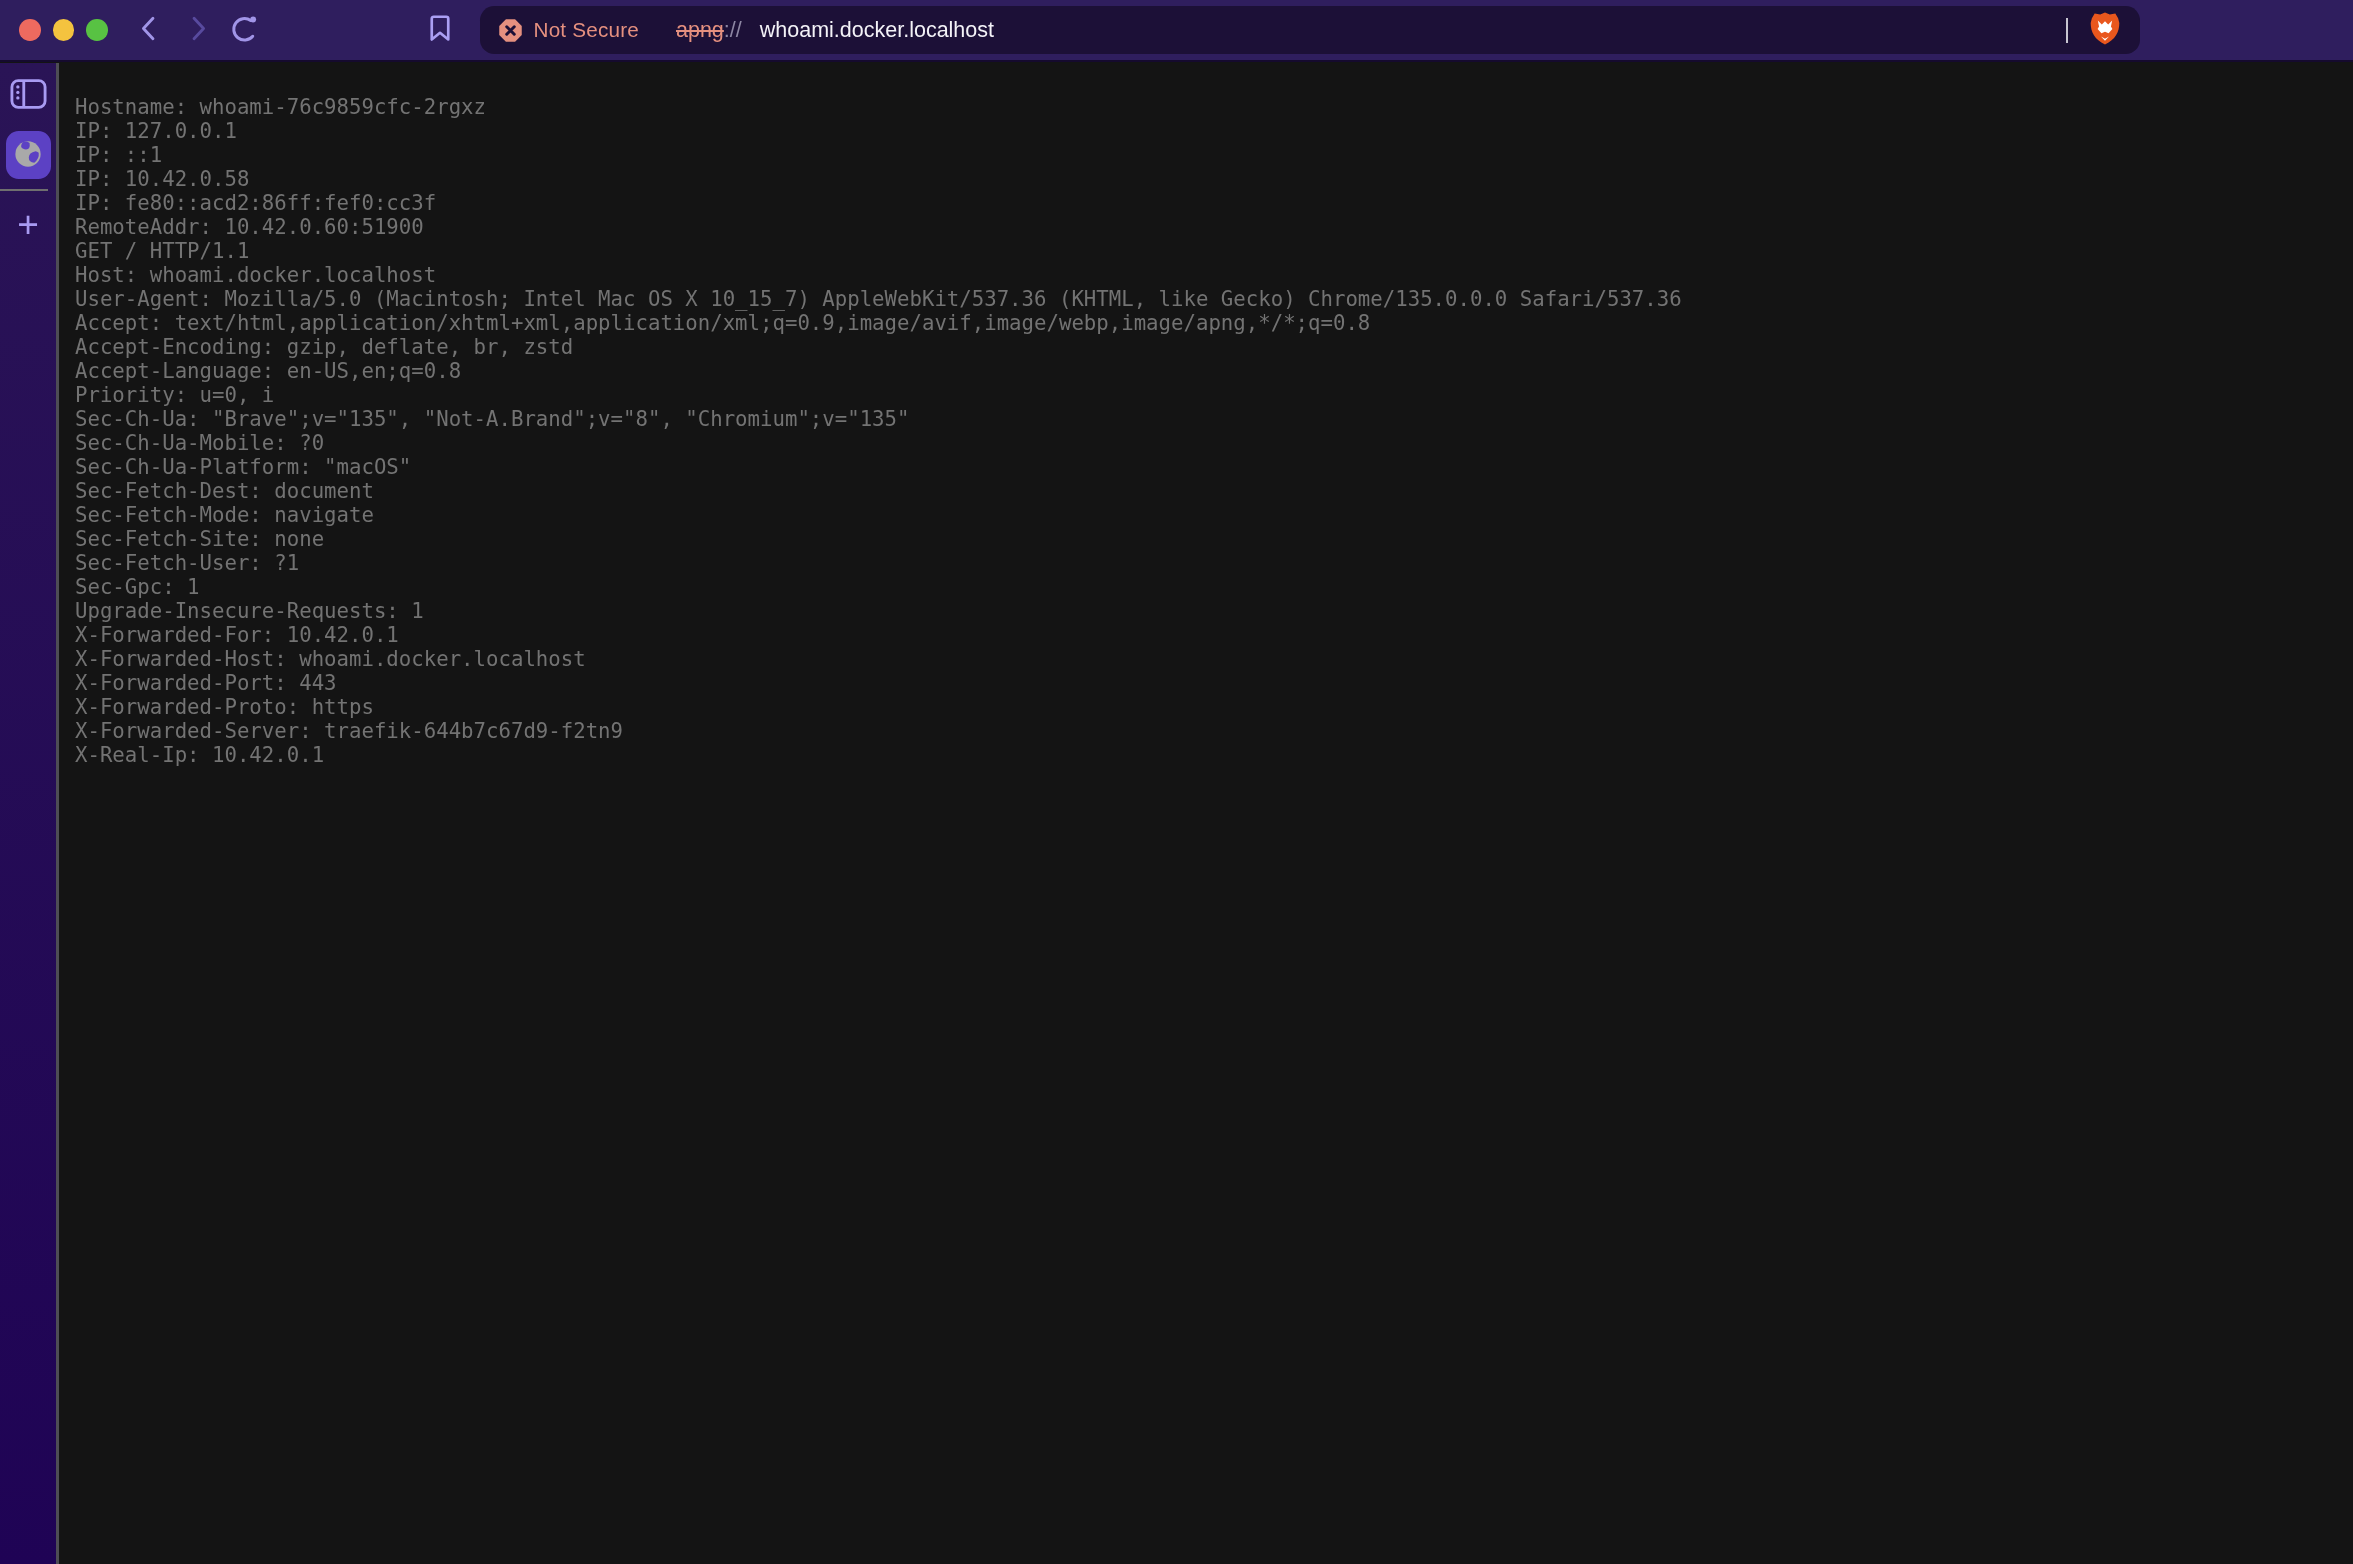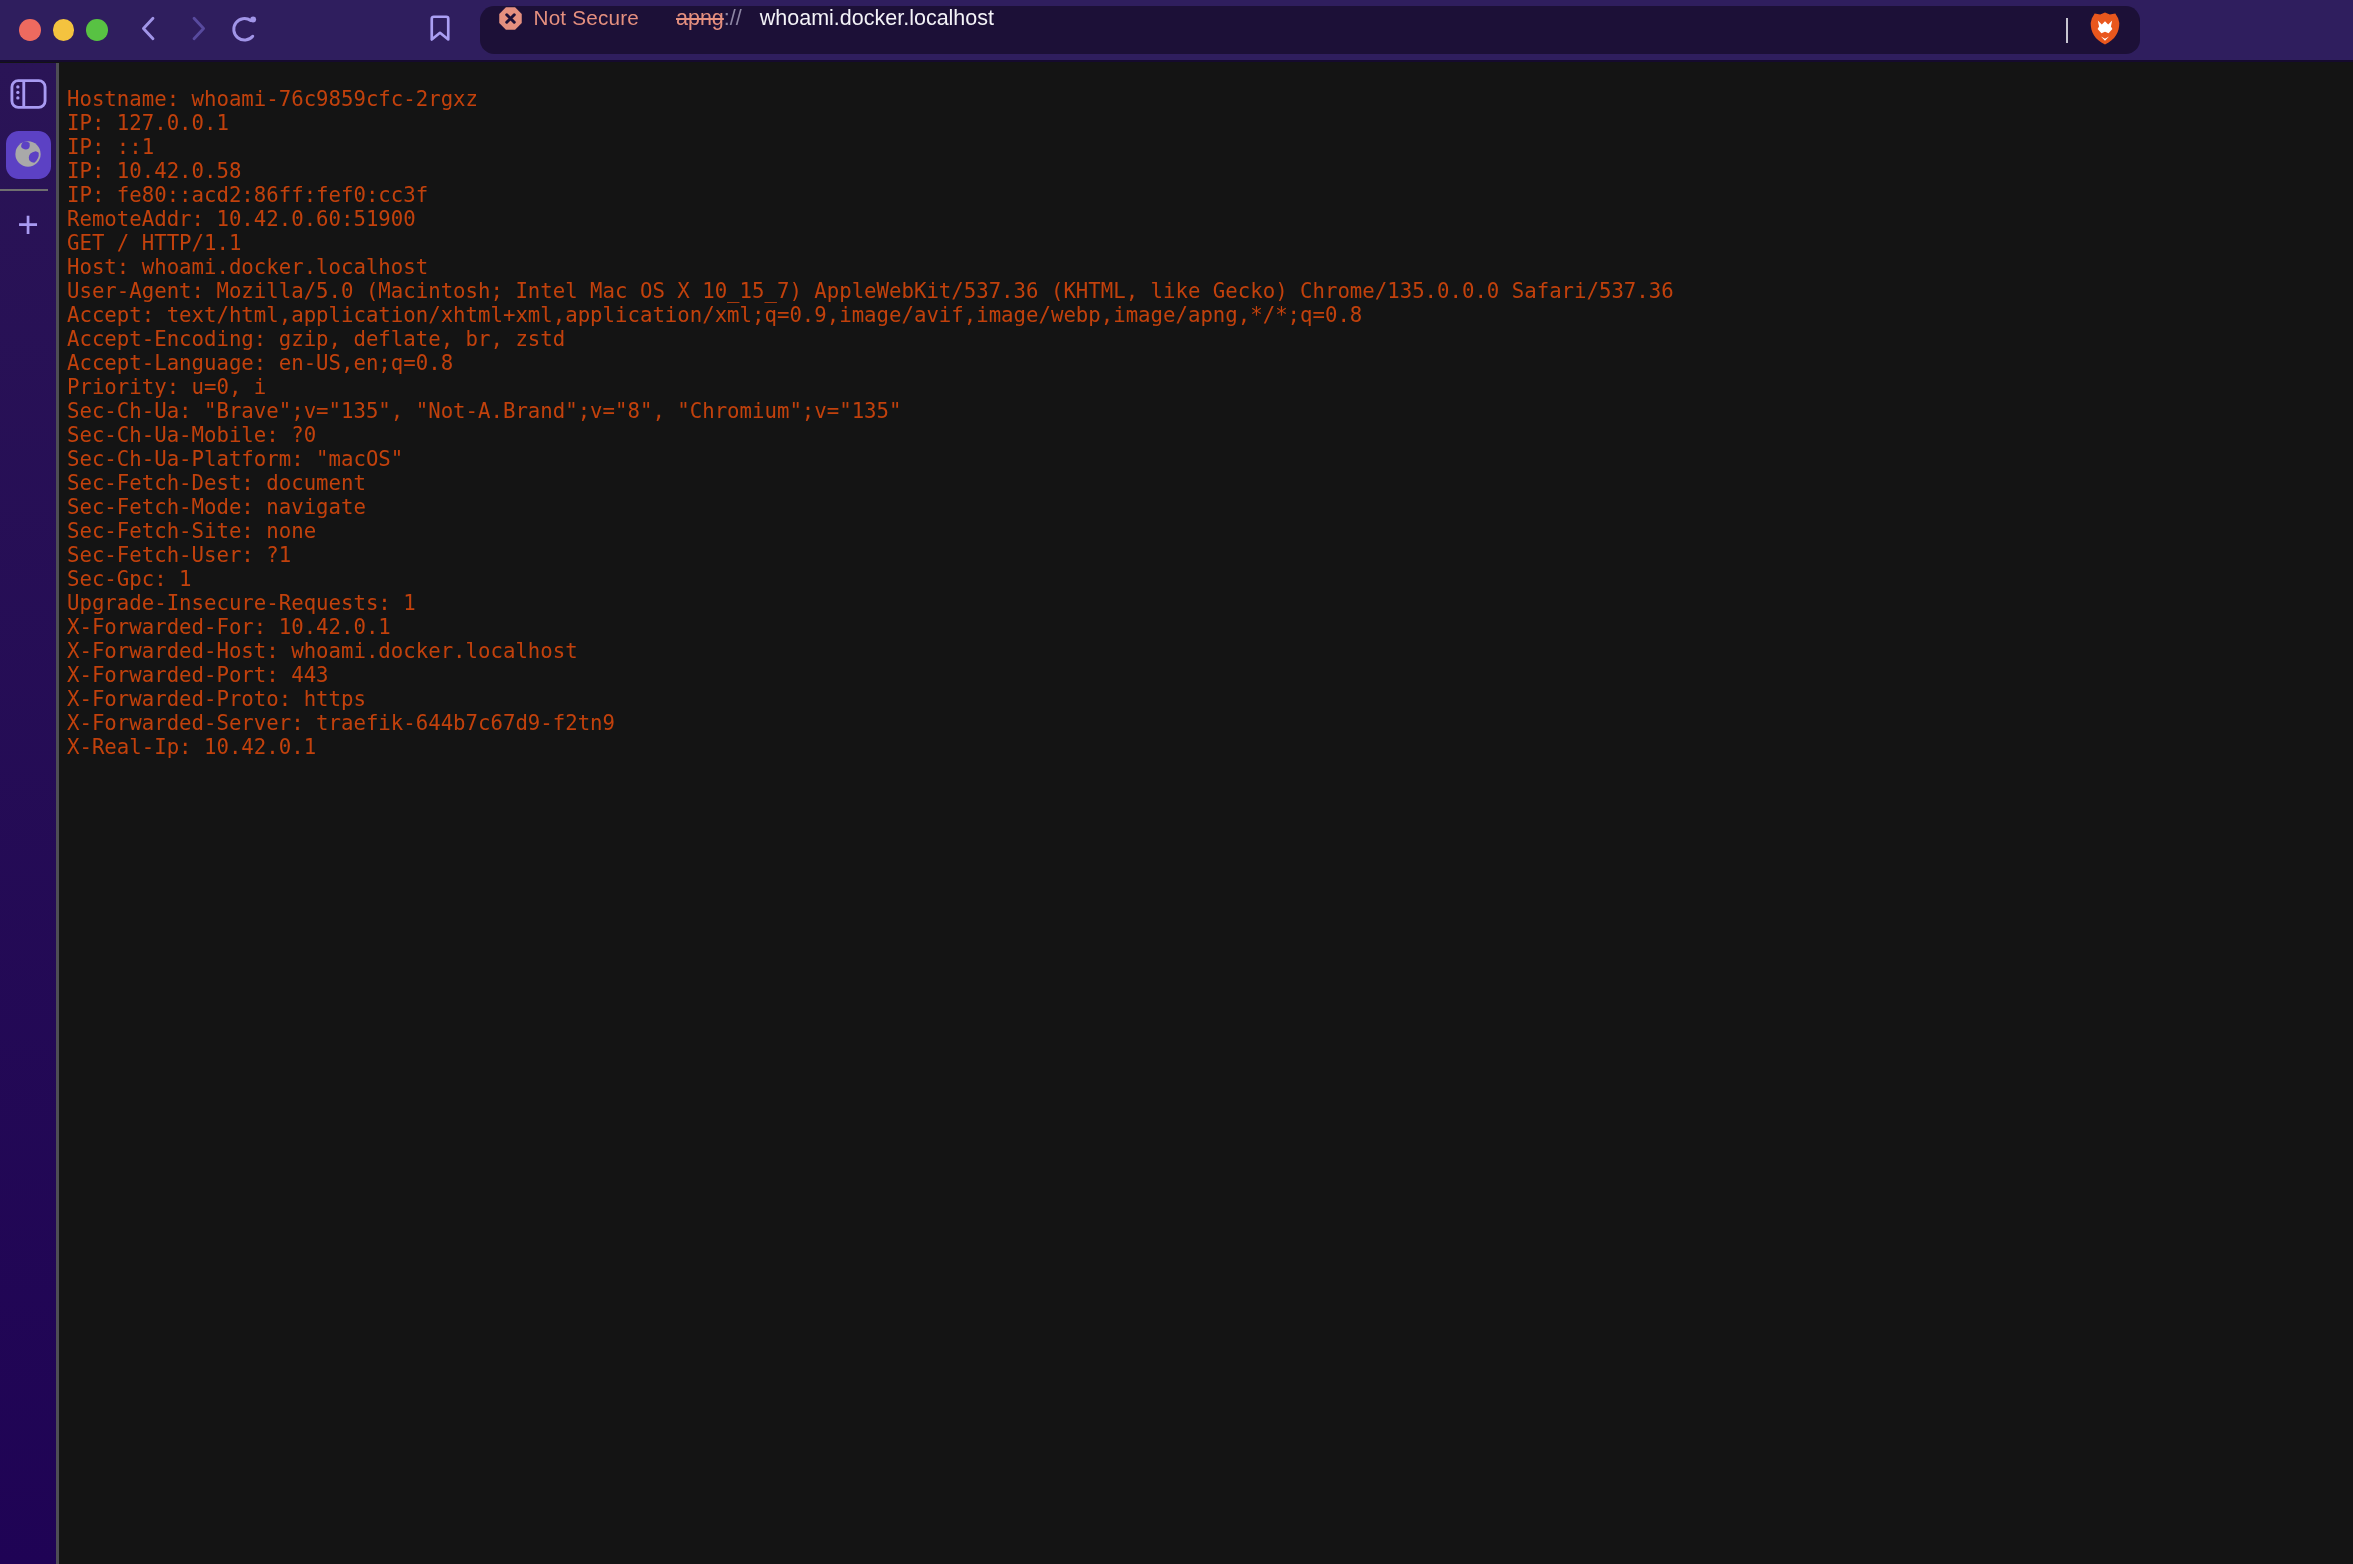--- a/index.html
+++ b/index.html
@@ -35,21 +35,21 @@
   .btn-forward { left: 176px; }
   .btn-reload  { left: 223px; }
   .btn-bookmark{ left: 418px; }
 
   
   .urlbar {
     position: absolute; left: 480px; top: 6.4px;
     width: 1660px; height: 48px;
     background: #1c1037;
     border-radius: 14.3px;
-    display: flex; 
+    display: flex; align-items: center;
     padding: 0 19px 0 17.5px; box-sizing: border-box;
     cursor: text;
   }
   .warn-label {
     color: #e5907f; font-size: 20.7px; margin-left: 11px;
     letter-spacing: 0.2px; white-space: nowrap;
   }
   .url-text { margin-left: 37px; font-size: 21.5px; white-space: nowrap; }
   .url-scheme { color: #e5907f; text-decoration: line-through; }
   .url-sep    { color: #8d86a3; }
@@ -95,24 +95,24 @@
     font-family: "Liberation Sans", sans-serif; line-height: 1;
   }
 
   
   .content {
     position: absolute; left: 59px; top: 63px;
     width: 2295px; height: 1502px;
     background: #141414; overflow: hidden;
   }
   .content pre {
-    margin: 0; padding: 24px 0 0 8px;
+    margin: 8px; padding: 24px 0 0 8px;
     font-family: "DejaVu Sans Mono", monospace;
     font-size: 20.7px; line-height: 24px;
-    color: #c2410c; white-space: pre;
+    color: #737373; white-space: pre;
   }
 </style>
 </head>
 <body>
 
 <div class="topbar">
 
   <div class="traffic">
     <div class="light red"></div>
     <div class="light yellow"></div>

